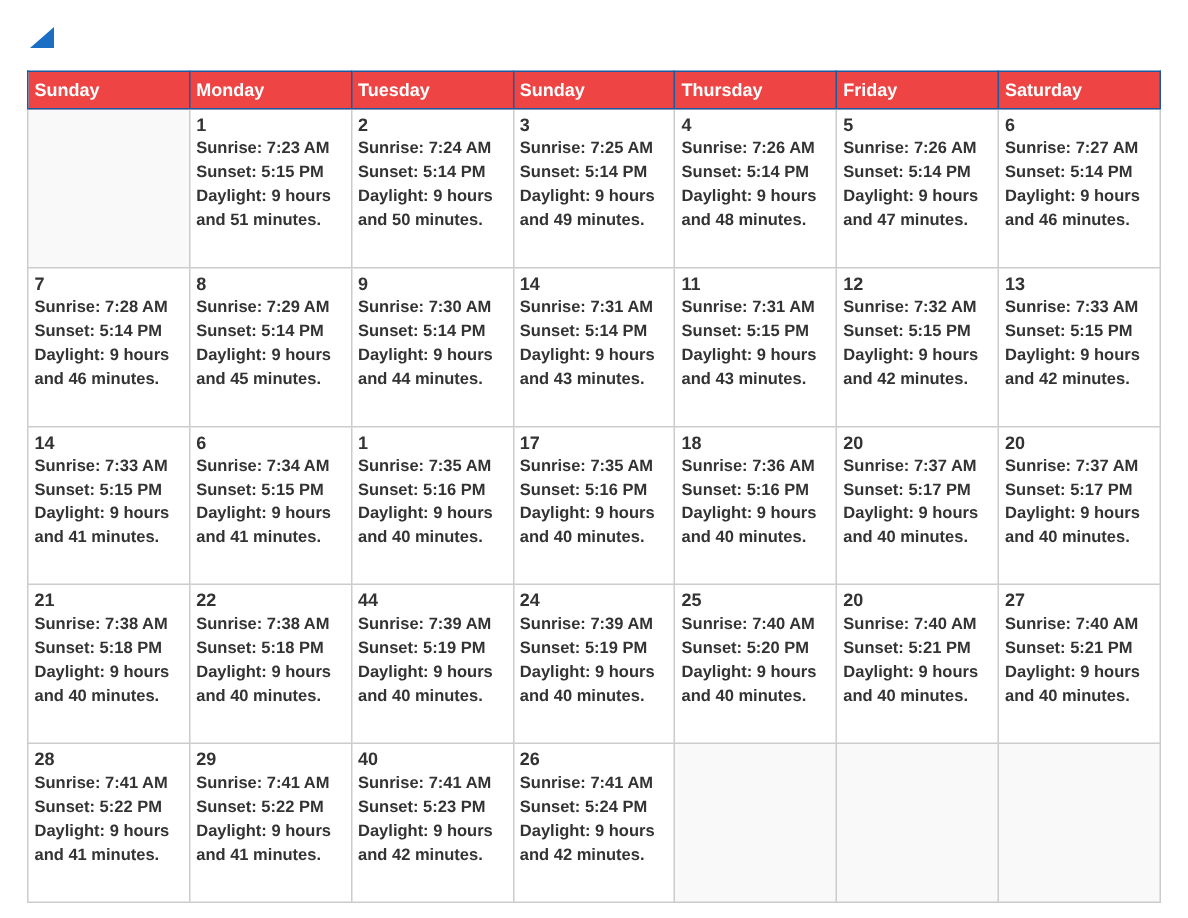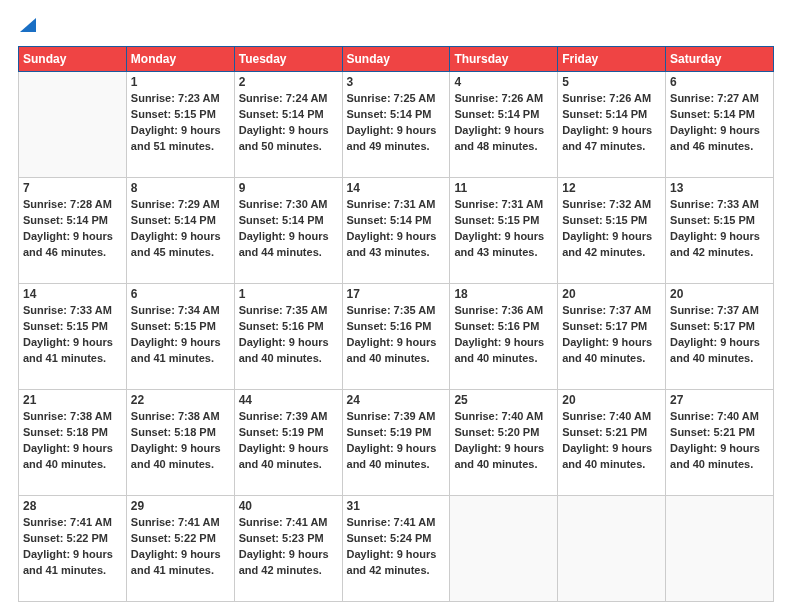--- a/index.html
+++ b/index.html
@@ -388,21 +388,21 @@
       </td>
           <td>
         <span class="day-num">40</span>
         <span class="day-info">
           Sunrise: 7:41 AM<br>
           Sunset: 5:23 PM<br>
           Daylight: 9 hours and 42 minutes.
         </span>
       </td>
           <td>
-        <span class="day-num">31</span>
+        <span class="day-num">26</span>
         <span class="day-info">
           Sunrise: 7:41 AM<br>
           Sunset: 5:24 PM<br>
           Daylight: 9 hours and 42 minutes.
         </span>
       </td>
           <td class="empty"></td>
           <td class="empty"></td>
           <td class="empty"></td>
         </tr>

